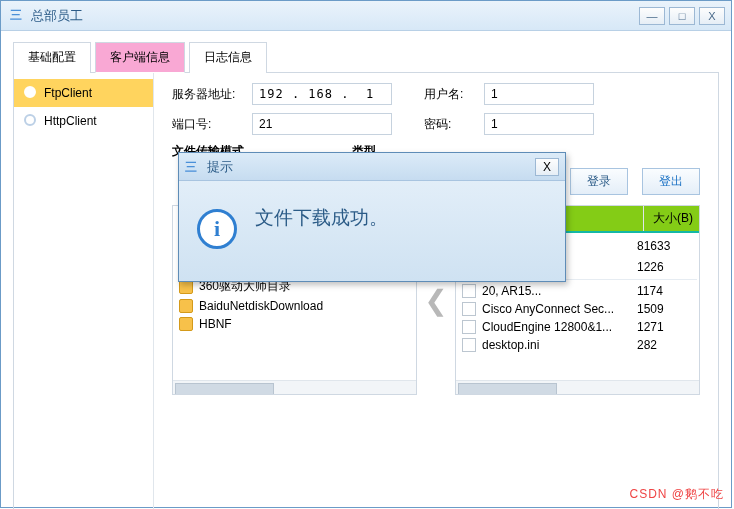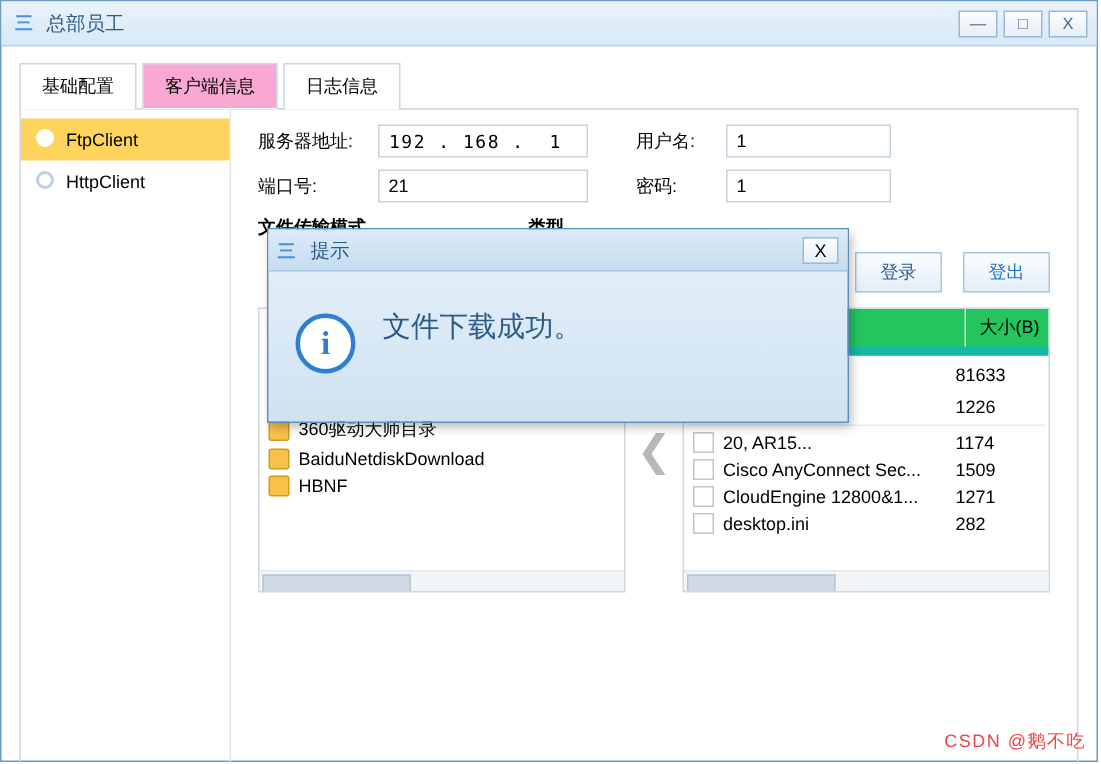--- a/index.html
+++ b/index.html
@@ -33,21 +33,21 @@
 .btn.primary{color:#1b72c4}
 .action-row{display:flex;gap:14px;justify-content:flex-end;margin:6px 0 10px}
 .panes{display:flex;gap:6px;align-items:stretch}
 .file-pane{border:1px solid #cfd8e2;flex:1;height:190px;overflow:hidden;display:flex;flex-direction:column}
 .file-list{flex:1;overflow:auto;padding:2px}
 .file-row{display:flex;align-items:center;gap:6px;padding:2px 4px;white-space:nowrap}
 .fico{width:14px;height:14px;display:inline-block}
 .fico.folder{background:#f7c14a;border:1px solid #d49a1a;border-radius:2px}
 .fico.file{background:#fff;border:1px solid #bcc6d0;position:relative}
 .mid-arrow{width:26px;display:flex;align-items:center;justify-content:center;color:#b8b8b8;font-size:28px}
-.right-pane .hdr{display:flex;border-bottom:6px solid #14b8a6;background:#22c55e;font-size:12px}
+.right-pane .hdr{display:flex;border-bottom:2px solid #14b8a6;background:#84cc16;font-size:12px}
 .right-pane .hdr>div{padding:4px 6px}
 .right-pane .hdr .c1{flex:1}
 .right-pane .hdr .c2{width:56px;text-align:right;border-left:1px solid #e0e6ec}
 .right-pane .row2{display:flex;padding:2px 4px;align-items:center;gap:6px}
 .right-pane .row2 .c1{flex:1;display:flex;align-items:center;gap:6px;overflow:hidden;white-space:nowrap}
 .right-pane .row2 .c2{width:56px;text-align:left}
 .sep{border-top:1px solid #e6ecf2;margin:2px 0}
 .footer-note{margin-top:8px}
 .scroll-stub{height:14px;border-top:1px solid #e0e6ec;background:#f2f5f8;position:relative}
 .scroll-stub::before{content:"";position:absolute;left:2px;top:2px;width:40%;height:10px;background:#d0dae4;border:1px solid #b8c4d0}

